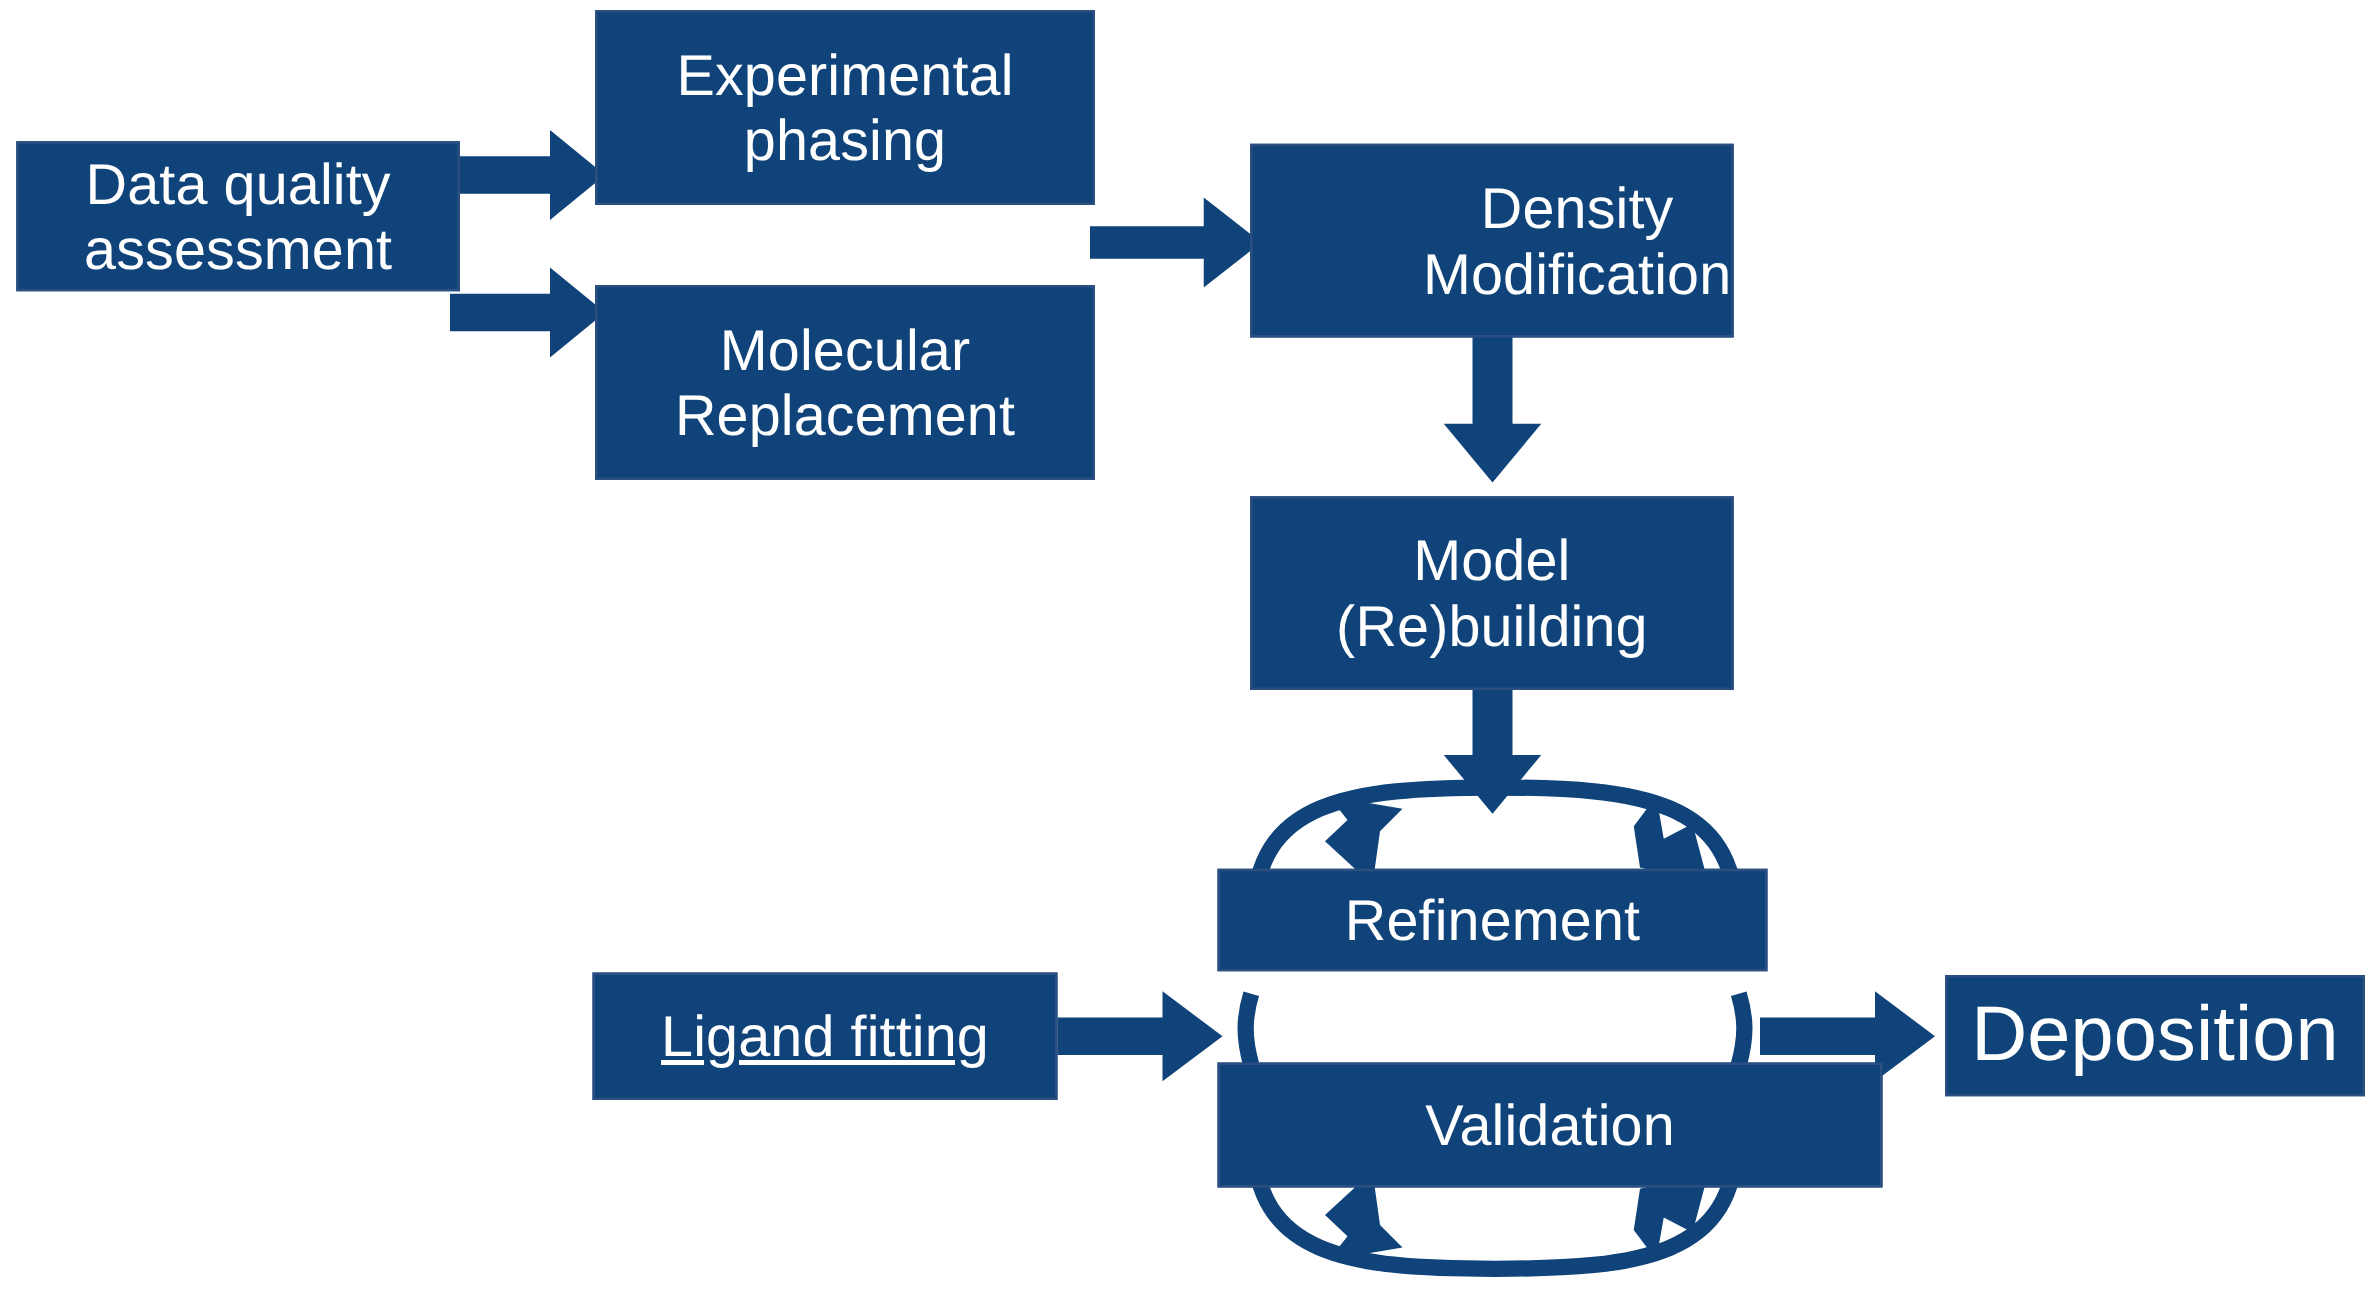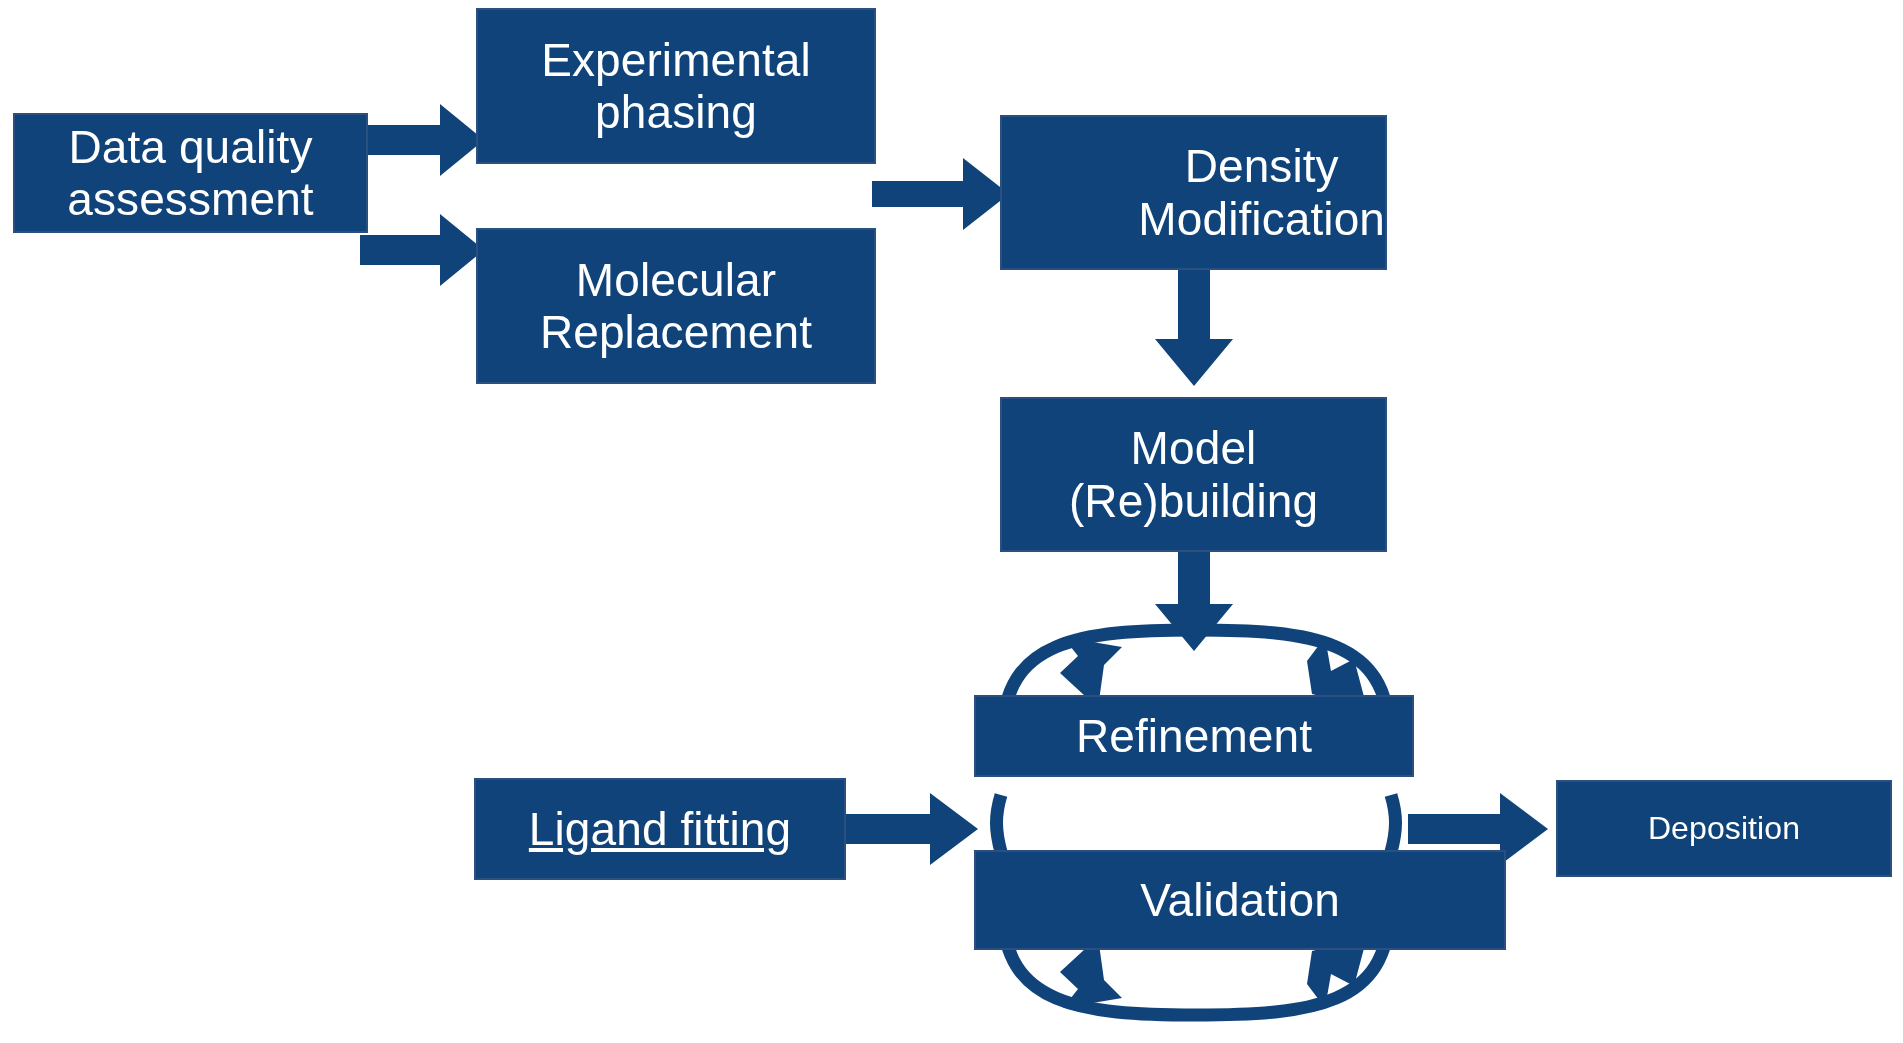--- a/index.html
+++ b/index.html
@@ -36,21 +36,21 @@
 
   
   #node-data-quality      { left: 13px;   top: 113px; width: 355px; height: 120px; font-size: 46px; }
   #node-exp-phasing       { left: 476px;  top: 8px;   width: 400px; height: 156px; font-size: 46px; }
   #node-mol-replacement   { left: 476px;  top: 228px; width: 400px; height: 156px; font-size: 46px; }
   #node-density-mod       { left: 1000px; top: 115px; width: 387px; height: 155px; font-size: 46px; justify-content: flex-end; }
   #node-model-rebuilding  { left: 1000px; top: 384px; width: 387px; height: 155px; font-size: 46px; margin-top: 13px; }
   #node-refinement        { left: 974px;  top: 695px; width: 440px; height: 82px; font-size: 46px; z-index: 6; }
   #node-validation        { left: 974px;  top: 850px; width: 532px; height: 100px; font-size: 46px; z-index: 6; }
   #node-ligand-fitting    { left: 474px;  top: 778px; width: 372px; height: 102px; font-size: 46px; text-decoration: underline; }
-  #node-deposition        { left: 1556px; top: 780px; width: 336px; height: 97px; font-size: 32px; }
+  #node-deposition        { left: 1556px; top: 780px; width: 336px; height: 97px; font-size: 62px; }
 
   .edge-layer {
     position: absolute;
     left: 0; top: 0;
     width: 1903px;
     height: 1043px;
     z-index: 2;
     pointer-events: none;
   }
   .cycle-layer {

